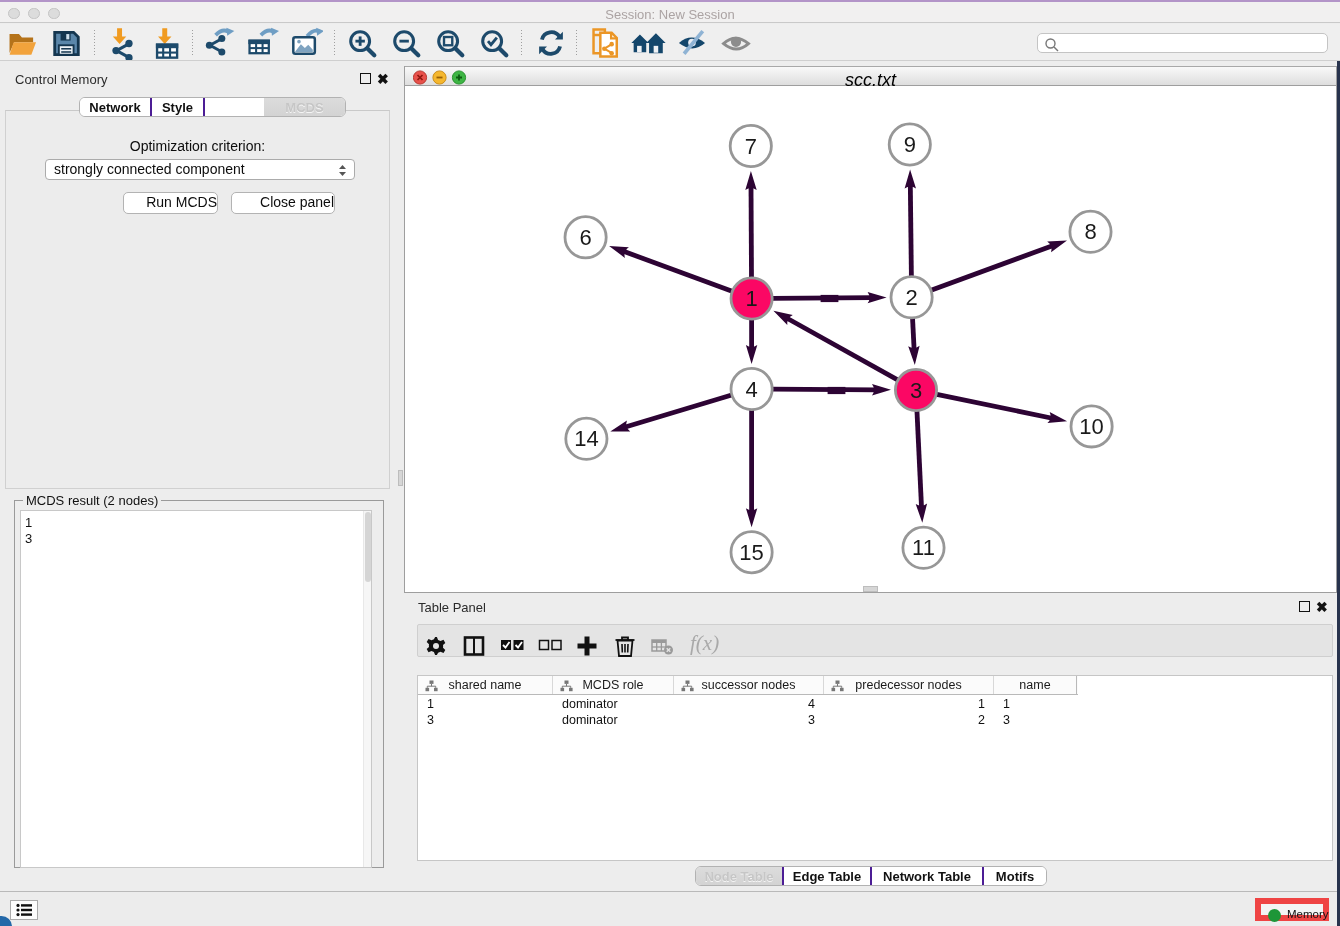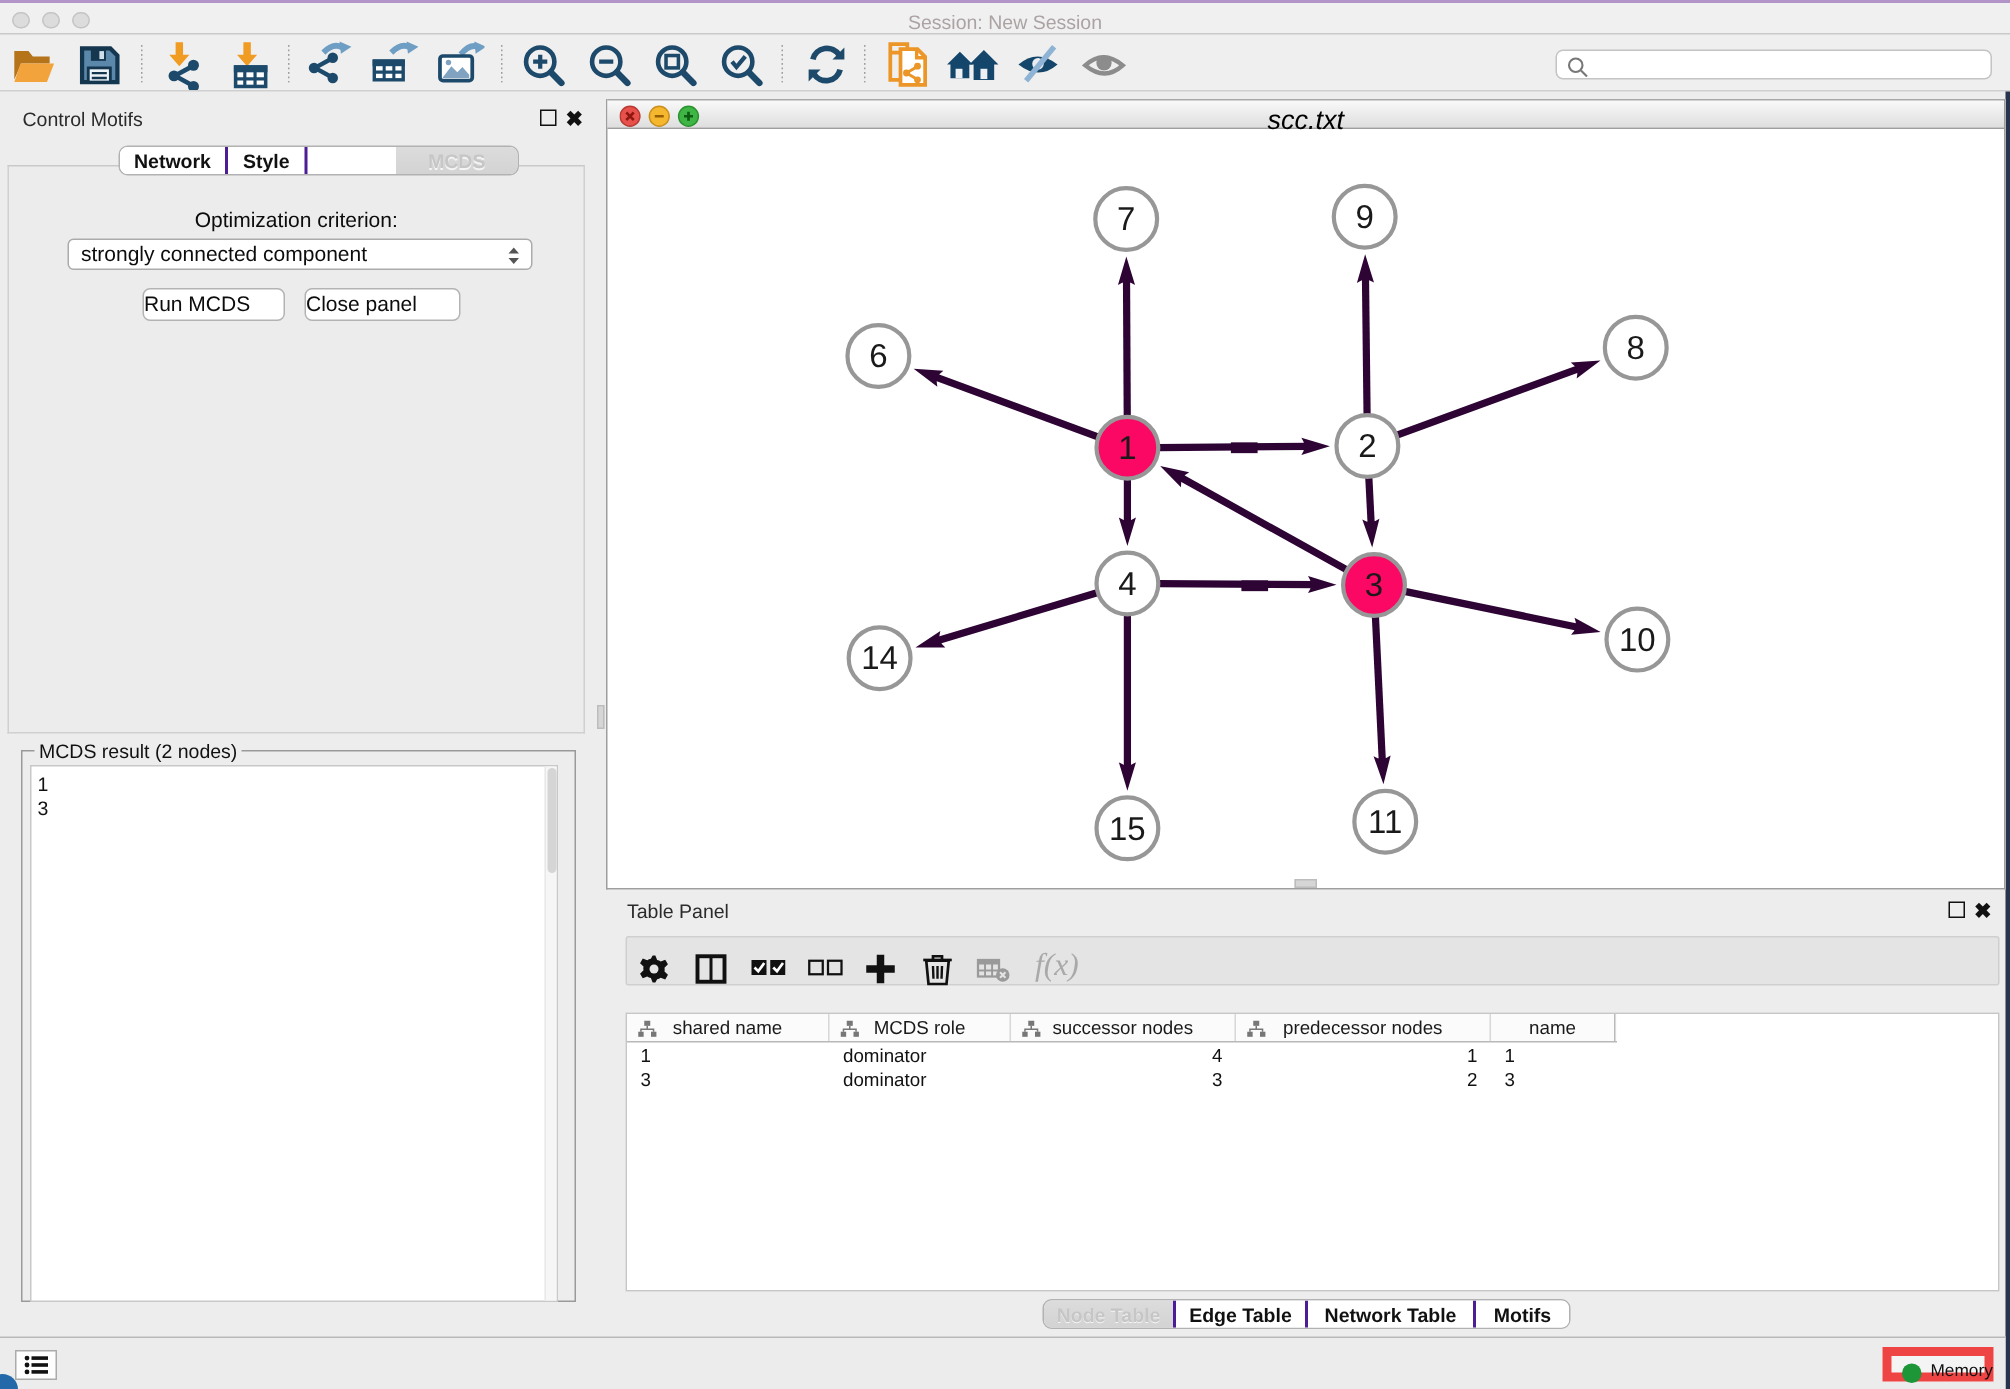--- a/index.html
+++ b/index.html
@@ -22,21 +22,21 @@
 #cpanel { left:0; top:61px; width:1335px; height:830px; }
 #cp-title { position:absolute; left:15px; top:11px; font-size:13px; color:#2b2b2b; }
 .boxbtn { position:absolute; width:11px; height:11px; border:1.5px solid #111; }
 #cp-tabs { position:absolute; left:79px; top:36px; z-index:3; height:20px; display:flex; border:1px solid #b2b2b2; border-radius:6px; overflow:hidden; background:#fff; }
 .tab { font-size:13px; font-weight:bold; color:#111; padding:2px 0 0 0; text-align:center; border-right:2px solid #4c1d95; background:#fff; height:20px; }
 .tab:last-child { border-right:none; }
 .tabsel { background:linear-gradient(#dcdcdc,#d2d2d2); color:#c6c6c6; text-shadow:0 1px 0 #f5f5f5; }
 #cp-content { position:absolute; left:5px; top:49px; width:385px; height:379px; background:#ececec; border:1px solid #d0d0d0; border-top:1px solid #c9c9c9; }
 #optlabel { position:absolute; left:0; top:27px; width:100%; text-align:center; font-size:14px; color:#0c0c0c; }
 #dropdown { position:absolute; left:39px; top:48px; width:310px; height:21px; background:#fff; border:1px solid #ababab; border-radius:4px; font-size:14px; color:#0c0c0c; padding:1px 0 0 8px; }
-.btn { position:absolute; top:81px; height:22px; background:#fff; border:1px solid #b3b3b3; border-radius:5px; font-size:14px; color:#0c0c0c; text-align:left; padding-top:1px; }
+.btn { position:absolute; top:81px; height:22px; background:#fff; border:1px solid #b3b3b3; border-radius:5px; font-size:14px; color:#0c0c0c; text-align:right; padding-top:1px;margin-left:28px; }
 #fieldset { position:absolute; left:14px; top:439px; width:370px; height:368px; border:1px solid #9a9a9a; }
 #fs-legend { position:absolute; left:8px; top:-8px; background:#ededed; font-size:13px; color:#111; padding:0 3px; }
 #fs-inner { position:absolute; left:5px; top:9px; width:352px; height:358px; background:#fff; border:1px solid #c8c8c8; font-size:13px; color:#111; padding:4px 0 0 4px; line-height:16px; }
 #fs-scroll { position:absolute; right:0px; top:0px; width:8px; height:356px; background:#f6f6f6; border-left:1px solid #e8e8e8; }
 #fs-thumb { position:absolute; left:0.5px; top:1px; width:6.5px; height:70px; background:#d5d5d5; border-radius:3px; }
 
 #netwin { left:404px; top:66px; width:933px; height:527px; background:#fff; border:1px solid #9e9e9e; border-top:none; }
 #net-tbar { position:absolute; left:0; top:0; width:100%; height:20px; background:linear-gradient(#f9f9f9,#dedede); border-top:1px solid #a8a8a8; border-bottom:1px solid #9e9e9e; }
 #net-title { position:absolute; width:100%; top:3px; text-align:center; font-size:18px; color:#000;font-style:italic; }
 #graphsvg { position:absolute; left:1px; top:21px; }
@@ -224,21 +224,21 @@
     </div>
   <div id="searchbox">
       <svg width="16" height="16" viewBox="0 0 16 16">
     <circle cx="6.5" cy="6.5" r="4.5" fill="none" stroke="#777" stroke-width="1.4"></circle>
     <line x1="10" y1="10" x2="14" y2="14" stroke="#777" stroke-width="1.4"></line>
   </svg>
     </div>
 </div>
 <div class="abs" id="rstrip"></div>
 <div class="abs" id="cpanel">
-  <div id="cp-title">Control Motifs</div>
+  <div id="cp-title">Control Memory</div>
   <div class="boxbtn" style="left:360px; top:12px;"></div>
   <div style="position:absolute; left:377px; top:10px; font-size:14px; font-weight:bold; color:#111;">✖</div>
   <div id="cp-tabs">
     <div class="tab" style="width:72px;">Network</div>
     <div class="tab" style="width:53px;">Style</div>
     <div class="tab" style="width:59px;margin-top:39px;">Select</div>
     <div class="tab tabsel" style="width:81px;">MCDS</div>
   </div>
   <div id="cp-content">
     <div id="optlabel">Optimization criterion:</div>

